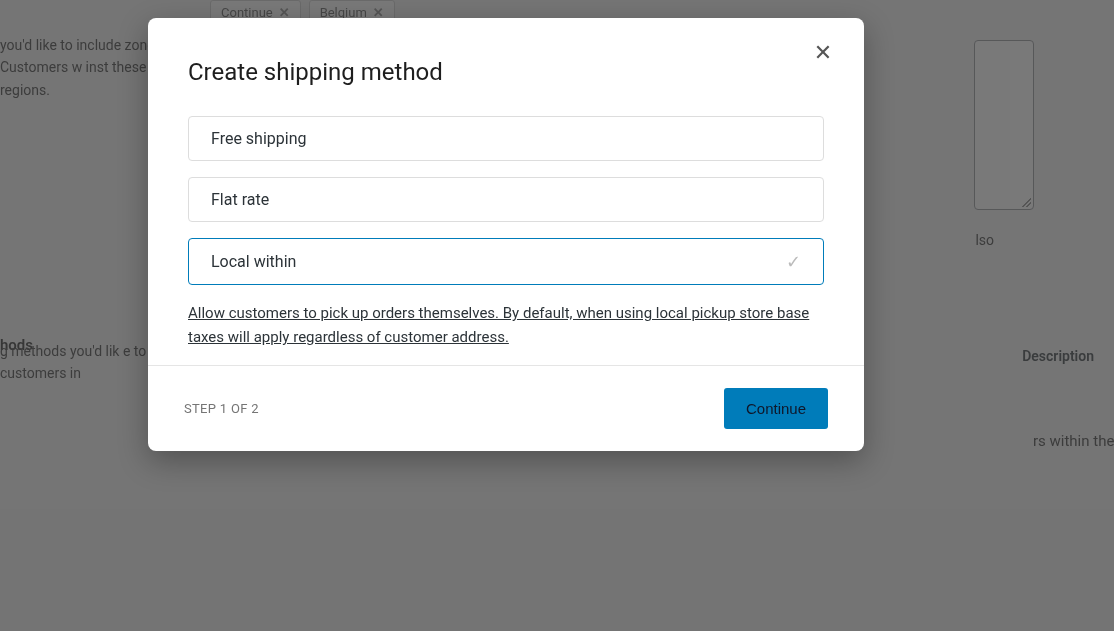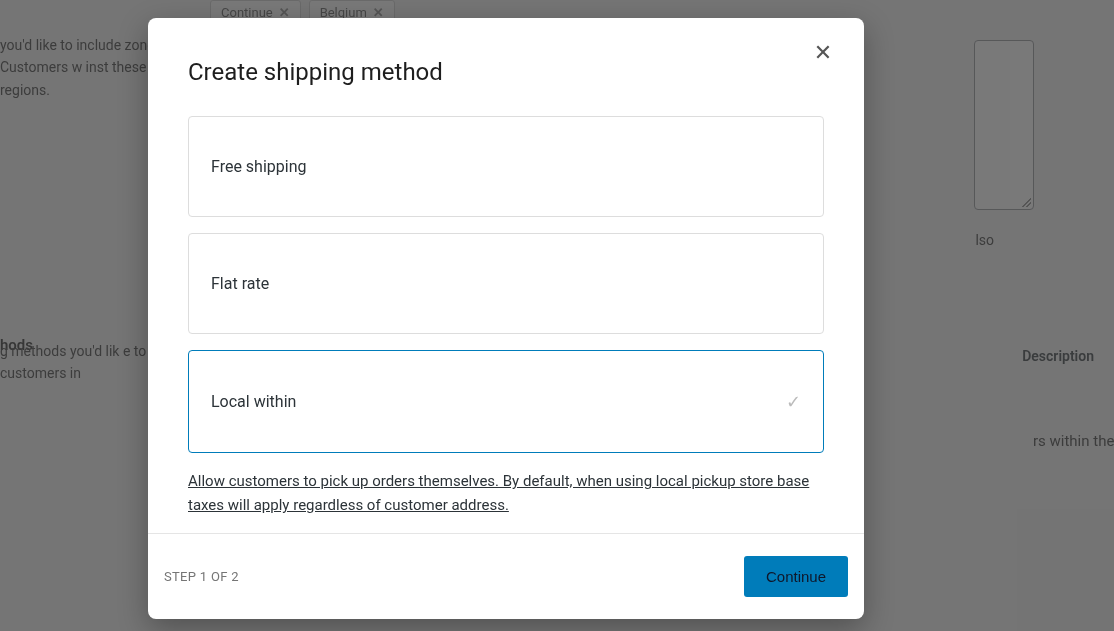--- a/index.html
+++ b/index.html
@@ -150,21 +150,21 @@
       display: flex;
       align-items: center;
       justify-content: center;
     }
     .modal-body {
       padding: 30px 40px 16px 40px;
     }
     .option-card {
       border: 1px solid #ddd;
       border-radius: 4px;
-      padding: 40px 22px;
+      padding: 12px 22px;
       margin-bottom: 16px;
       cursor: pointer;
       font-size: 16px;
       color: #2c3338;
       position: relative;
       display: flex;
       align-items: center;
       justify-content: space-between;
     }
     .option-card.selected {
@@ -180,21 +180,21 @@
     }
     .option-description {
       margin-top: 14px;
       color: #2c3338;
       font-size: 15px;
       line-height: 1.6;
       text-decoration: underline;
     }
     .modal-footer {
       border-top: 1px solid #e5e5e5;
-      padding: 22px 16px;
+      padding: 22px 36px;
       display: flex;
       justify-content: space-between;
       align-items: center;
     }
     .step-indicator {
       color: #757575;
       font-size: 13px;
       letter-spacing: 0.3px;
     }
     .continue-button {

